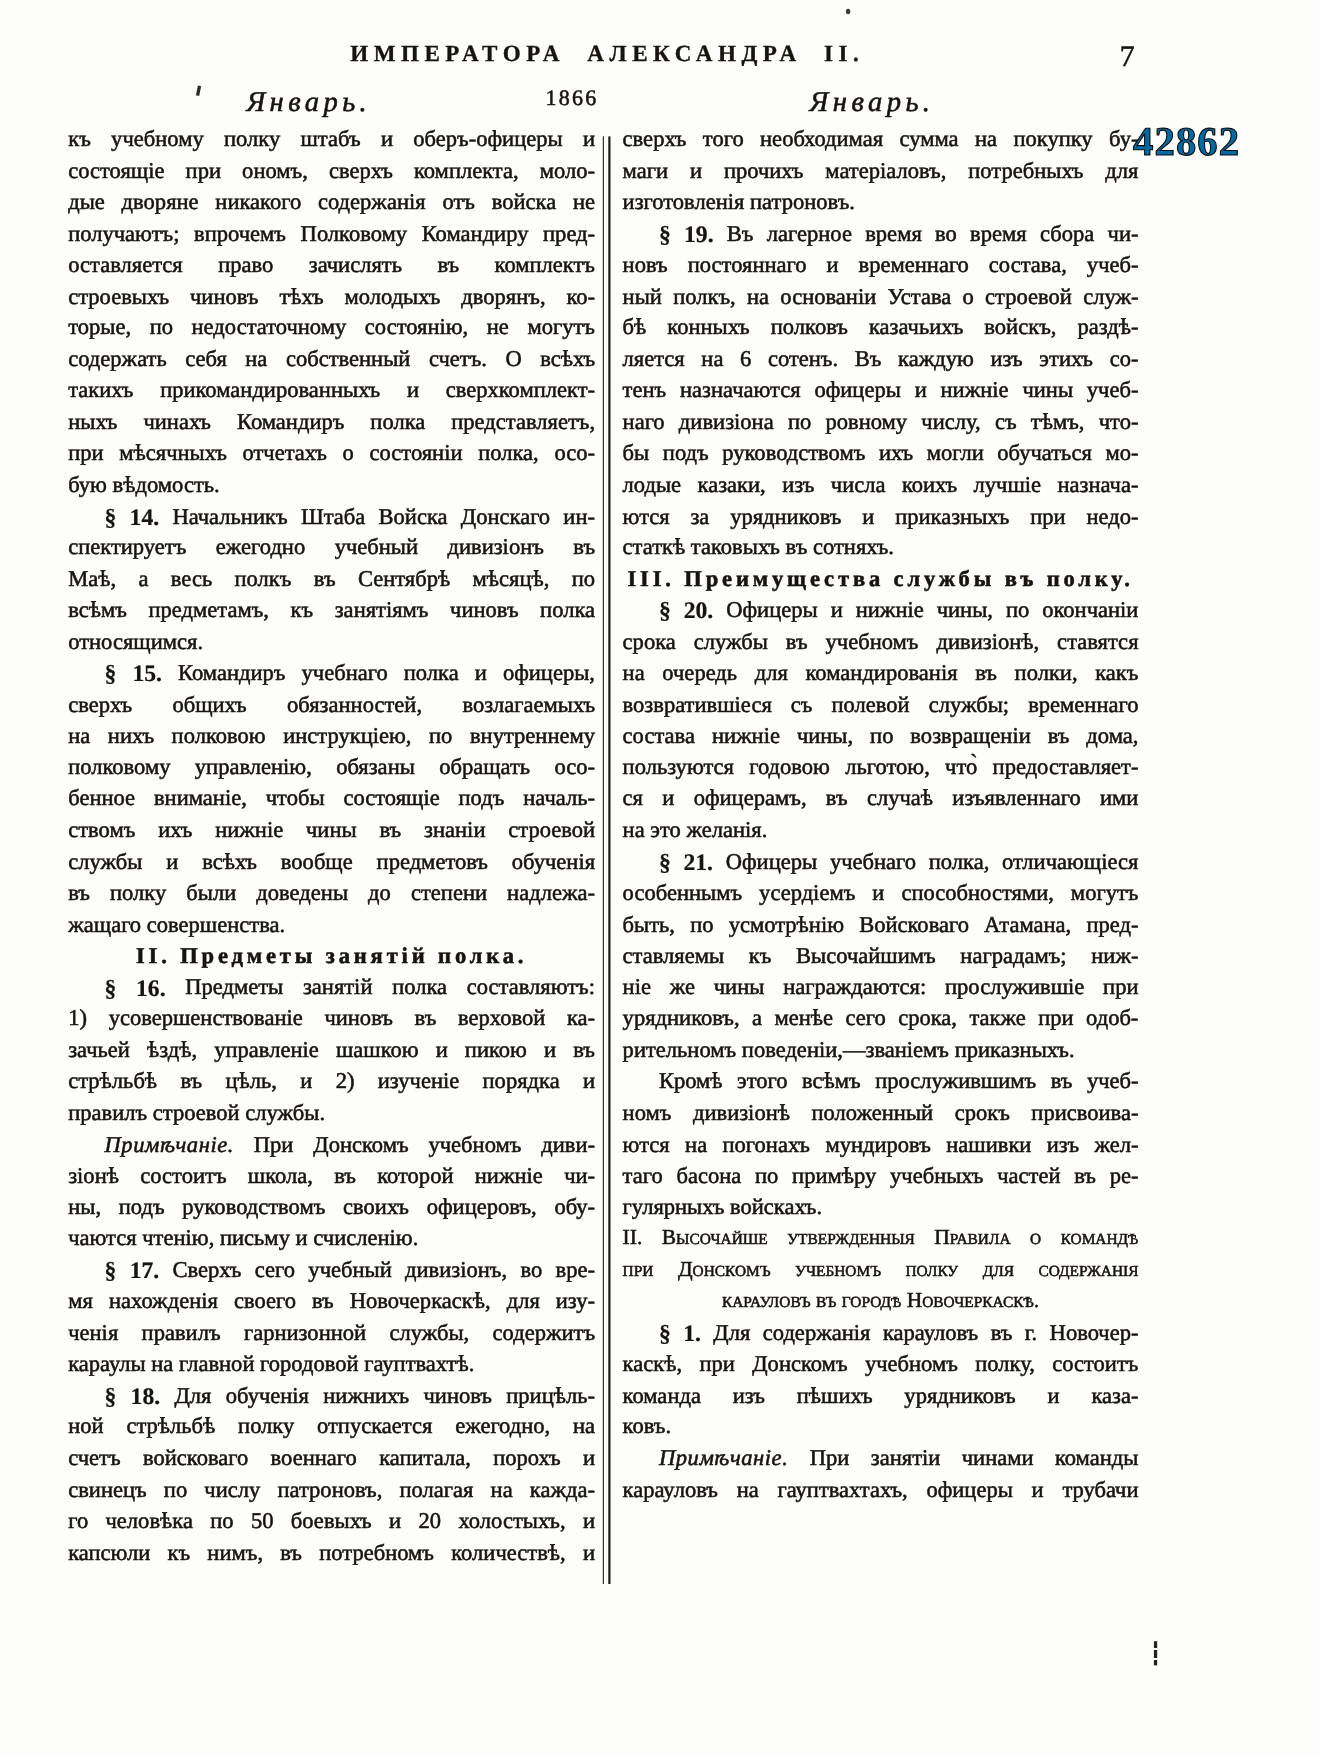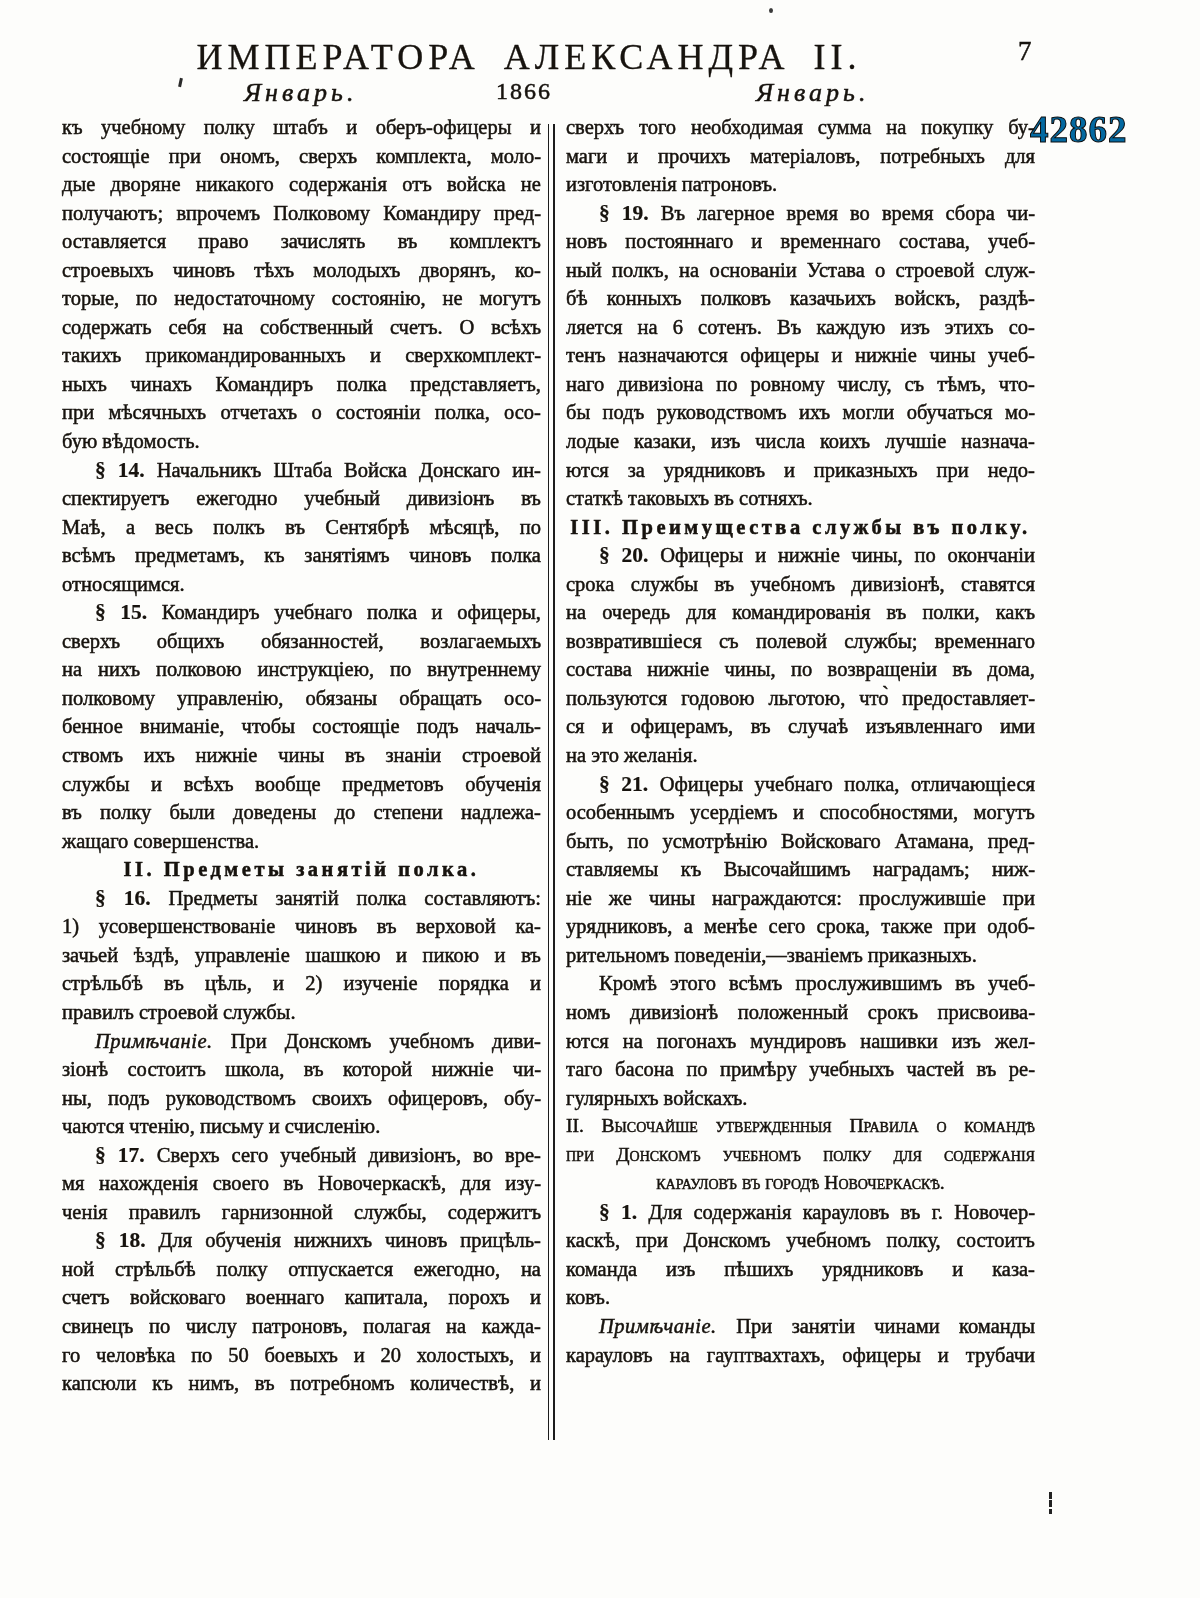--- a/index.html
+++ b/index.html
@@ -3,29 +3,29 @@
 <meta charset="utf-8">
 <style>
   html,body{margin:0;padding:0;background:#ffffff;}
   .page{
     position:relative;width:1200px;height:1598px;background:#fdfdfb;
     font-family:"Liberation Serif","DejaVu Serif",serif;
     color:#17130e;-webkit-text-stroke:0.5px #17130e;overflow:hidden;
   }
   
   .title{
-    position:absolute;left:44px;top:36px;width:970px;text-align:center;
-    font-size:36px;letter-spacing:5px;word-spacing:10px;font-weight:normal;
+    position:absolute;left:67px;top:36px;width:970px;text-align:center;
+    font-size:21px;letter-spacing:5px;word-spacing:10px;font-weight:bold;
     -webkit-text-stroke:0.3px #17130e;
   }
   .pageno{position:absolute;left:1018px;top:36px;font-size:27px;}
-  .month{position:absolute;top:78px;font-size:26px;font-style:italic;letter-spacing:4px;word-spacing:4px;margin-left:20px;}
+  .month{position:absolute;top:78px;font-size:26px;font-style:italic;letter-spacing:4px;word-spacing:4px;}
   .month.l{left:224px;}
   .month.r{left:736px;}
-  .year{position:absolute;left:496px;top:78px;font-size:24px;letter-spacing:2px;}
+  .year{position:absolute;left:496px;top:78px;font-size:20px;letter-spacing:2px;}
   .stamp{
     position:absolute;left:1030px;top:108px;font-size:37px;font-weight:bold;
     letter-spacing:1px;-webkit-text-stroke:1px #0c0c0c;color:#0369a1;
   }
   
   .divider{
     position:absolute;left:548px;top:124px;height:1316px;width:4px;
     border-left:1.5px solid #1c1c1c;border-right:2.5px solid #1c1c1c;
   }
   .col{position:absolute;top:113px;}
@@ -344,20 +344,21 @@
           <span>для</span>
           <span>изу-</span>
         </div>
         <div class="line jline">
           <span>ченія</span>
           <span>правилъ</span>
           <span>гарнизонной</span>
           <span>службы,</span>
           <span>содержитъ</span>
         </div>
+        <div class="line"><span>караулы</span> <span>на</span> <span>главной</span> <span>городовой</span> <span>гауптвахтѣ.</span></div>
       </div>
       <div class="block p">
         <div class="line jline indent">
           <span class="lead">§</span>
           <span class="lead">18.</span>
           <span>Для</span>
           <span>обученія</span>
           <span>нижнихъ</span>
           <span>чиновъ</span>
           <span>прицѣль-</span>

